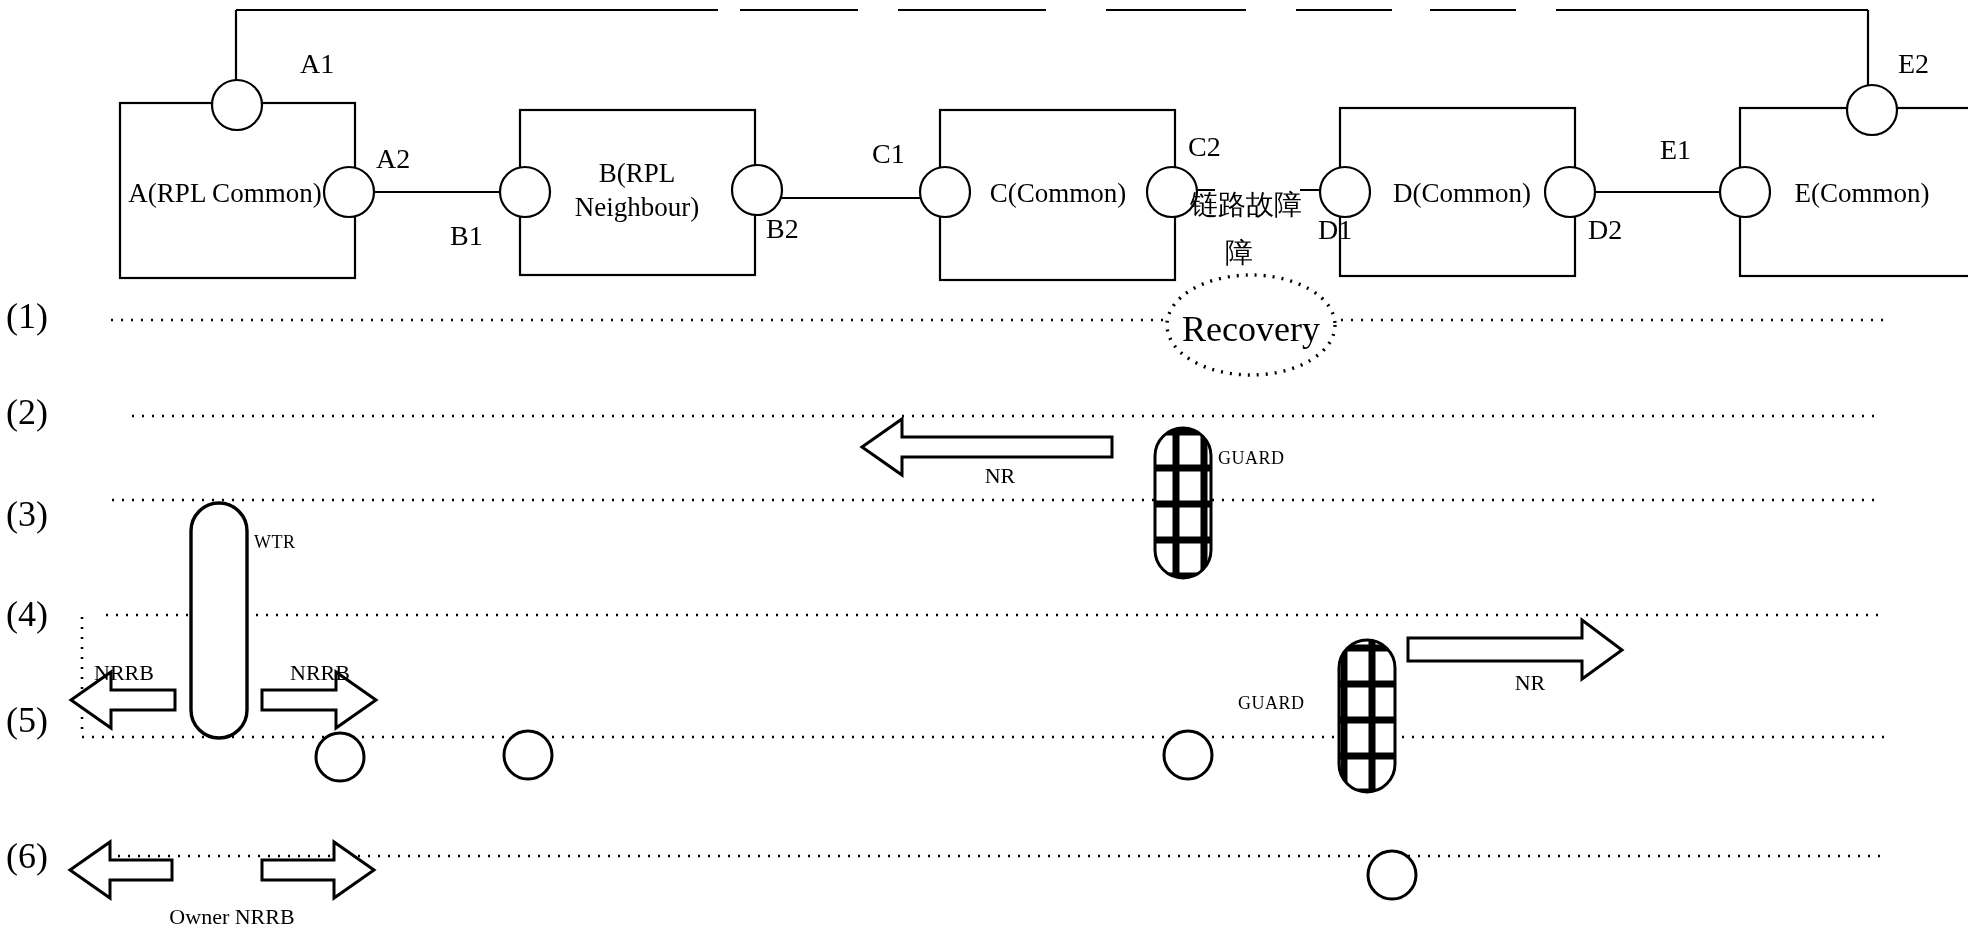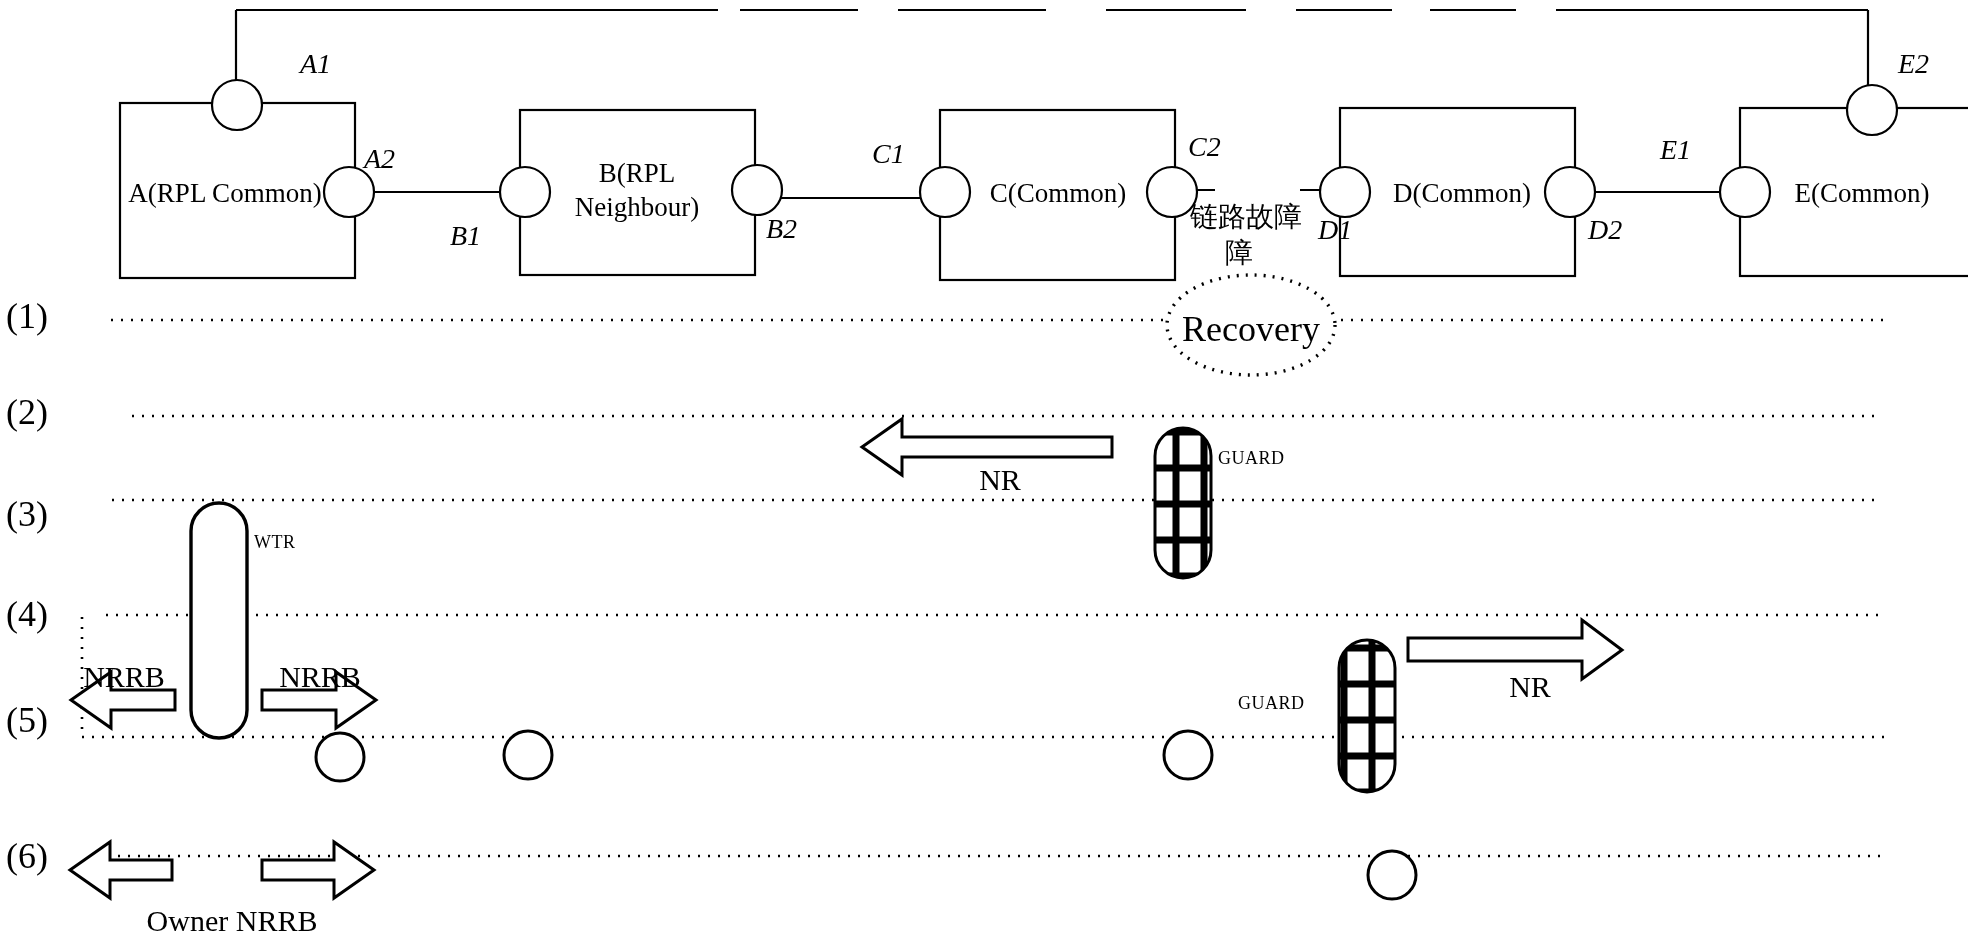--- a/index.html
+++ b/index.html
@@ -3,22 +3,22 @@
 <meta charset="utf-8">
 <style>
   html,body{margin:0;padding:0;background:#ffffff;}
   body{width:1968px;height:936px;position:relative;overflow:hidden;
        font-family:"Liberation Serif","DejaVu Serif",serif;color:#000;}
   #stage{position:absolute;left:0;top:0;width:1968px;height:936px;}
   svg#art{position:absolute;left:0;top:0;width:1968px;height:936px;}
   .lbl{position:absolute;white-space:nowrap;line-height:1;}
   .rowlabel{font-size:36px;}
   .nodename{font-size:27px;text-align:center;}
-  .portname{font-size:28px;font-style:italic;}
-  .sig{font-size:30px;}
+  .portname{font-size:28px;}
+  .sig{font-size:22px;}
   .small{font-size:18px;letter-spacing:.5px;}
   .cjk{font-size:28px;font-family:"DejaVu Sans",sans-serif;line-height:1.18;text-align:center;}
   .recov{font-size:36px;}
   .ctr{transform:translateX(-50%);}
 </style>
 </head>
 <body>
 
 <div id="stage">
 
@@ -116,31 +116,31 @@
   <div class="lbl nodename ctr" style="left:225px;top:180px">A(RPL Common)</div>
 
   <div class="lbl nodename ctr" style="left:637px;top:160px">B(RPL</div>
   <div class="lbl nodename ctr" style="left:637px;top:194px">Neighbour)</div>
 
   <div class="lbl nodename ctr" style="left:1058px;top:180px">C(Common)</div>
   <div class="lbl nodename ctr" style="left:1462px;top:180px">D(Common)</div>
   <div class="lbl nodename ctr" style="left:1862px;top:180px">E(Common)</div>
 
   <div class="lbl portname" style="left:300px;top:50px">A1</div>
-  <div class="lbl portname" style="left:364px;top:145px">A2</div>
+  <div class="lbl portname" style="left:376px;top:145px">A2</div>
   <div class="lbl portname" style="left:450px;top:222px">B1</div>
   <div class="lbl portname" style="left:766px;top:215px">B2</div>
   <div class="lbl portname" style="left:872px;top:140px">C1</div>
   <div class="lbl portname" style="left:1188px;top:133px">C2</div>
   <div class="lbl portname" style="left:1318px;top:216px">D1</div>
   <div class="lbl portname" style="left:1588px;top:216px">D2</div>
   <div class="lbl portname" style="left:1660px;top:136px">E1</div>
   <div class="lbl portname" style="left:1898px;top:50px">E2</div>
 
-  <div class="lbl cjk" style="left:1190px;top:200px">链路故障</div>
+  <div class="lbl cjk" style="left:1190px;top:188px">链路故障</div>
   <div class="lbl cjk" style="left:1225px;top:236px">障</div>
 
   <div class="lbl recov ctr" style="left:1251px;top:311px">Recovery</div>
 
   <div class="lbl small" style="left:1218px;top:449px">GUARD</div>
   <div class="lbl small" style="left:254px;top:533px">WTR</div>
   <div class="lbl small" style="left:1238px;top:694px">GUARD</div>
 
   <div class="lbl sig ctr" style="left:1000px;top:465px">NR</div>
   <div class="lbl sig ctr" style="left:124px;top:662px">NRRB</div>

